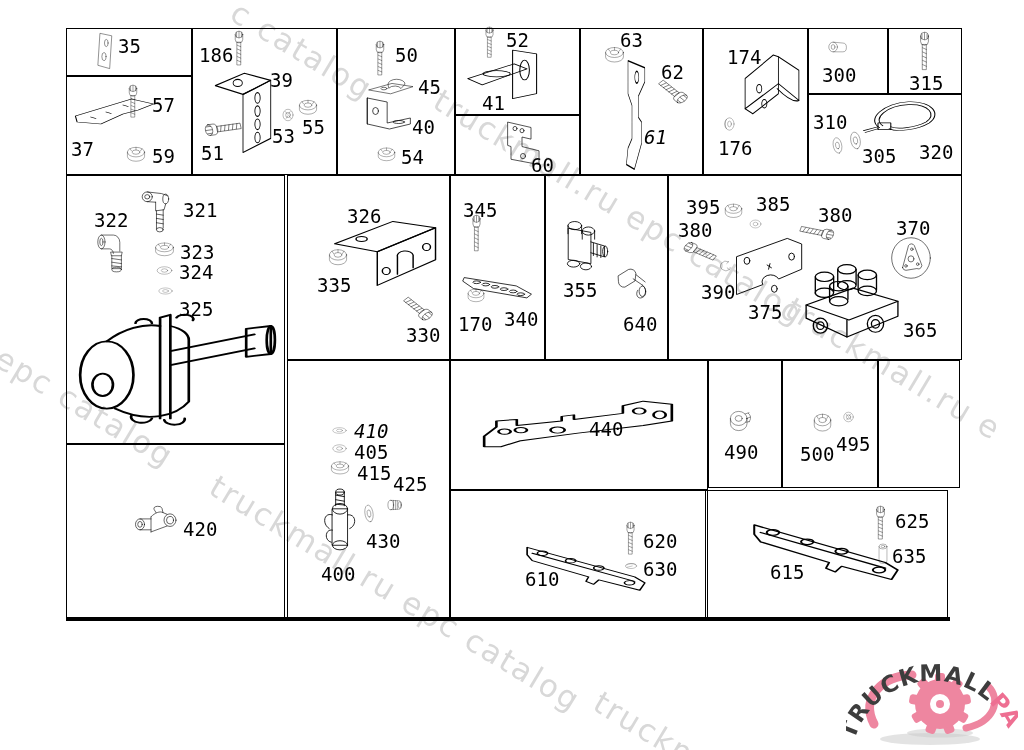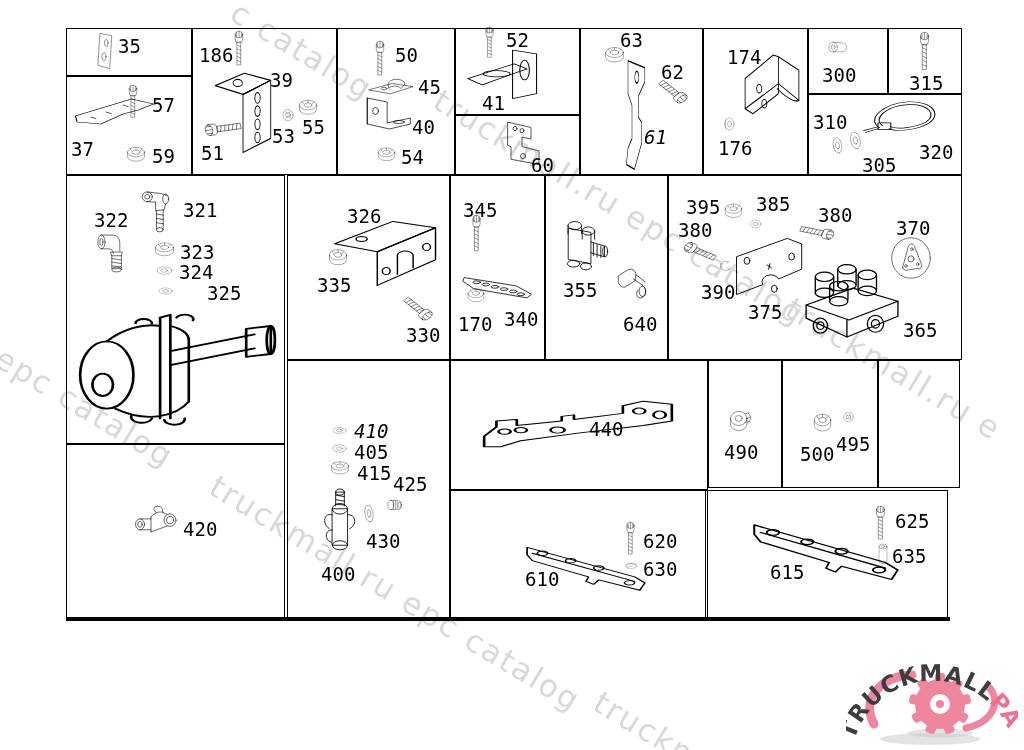--- a/index.html
+++ b/index.html
@@ -285,21 +285,21 @@
         <ellipse cx="50" cy="50" rx="14" ry="10"></ellipse>
       </g>
     </svg>
     <span class="plabel" style="left: 813px; top: 113px;">310</span>
     <svg class="icon" viewBox="0 0 100 100" preserveAspectRatio="none" style="left: 845px; top: 127px; width: 21px; height: 27px;">
       <g class="art" transform="rotate(70 50 50)">
         <ellipse cx="50" cy="50" rx="32" ry="22"></ellipse>
         <ellipse cx="50" cy="50" rx="14" ry="10"></ellipse>
       </g>
     </svg>
-    <span class="plabel" style="left: 862px; top: 156px;">305</span>
+    <span class="plabel" style="left: 862px; top: 147px;">305</span>
     <svg class="icon" viewBox="0 0 100 100" preserveAspectRatio="none" style="left: 862px; top: 97px; width: 80px; height: 48px;">
       <g class="art">
         <path d="M22,64 C4,46 28,12 58,10 C88,8 100,36 84,54 C70,68 44,74 34,66"></path>
         <path d="M26,60 C12,44 32,18 58,16 C84,14 94,38 80,52 C66,64 44,68 36,62"></path>
         <rect x="20" y="54" width="16" height="14"></rect>
         <path d="M20,62 L2,70 M20,66 L4,74"></path>
       </g>
     </svg>
     <span class="plabel" style="left: 919px; top: 143px;">320</span>
     <div class="cell" style="left: 66px; top: 175px; width: 219px; height: 269px;"></div>
@@ -343,21 +343,21 @@
         <ellipse cx="50" cy="50" rx="14" ry="10"></ellipse>
       </g>
     </svg>
     <span class="plabel" style="left: 179px; top: 263px;">324</span>
     <svg class="icon" viewBox="0 0 100 100" preserveAspectRatio="none" style="left: 155px; top: 284px; width: 21px; height: 14px;">
       <g class="art">
         <ellipse cx="50" cy="50" rx="32" ry="22"></ellipse>
         <ellipse cx="50" cy="50" rx="14" ry="10"></ellipse>
       </g>
     </svg>
-    <span class="plabel" style="left: 179px; top: 284px; margin-left: 28px;">325</span>
+    <span class="plabel" style="left: 179px; top: 300px;">325</span>
     <svg class="icon" viewBox="0 0 100 100" preserveAspectRatio="none" style="left: 74px; top: 298px; width: 205px; height: 140px;">
       <g class="art">
         <ellipse cx="16" cy="55" rx="13" ry="24"></ellipse>
         <ellipse cx="14" cy="62" rx="5" ry="8"></ellipse>
         <path d="M16,31 C24,22 34,18 42,20 L42,14 L47,12 L47,20 C53,22 56,26 56,30 L56,74 C50,84 36,90 20,79"></path>
         <path d="M42,20 L42,86 M47,20 L47,86"></path>
         <path d="M47,38 L88,26 M47,48 L88,36"></path>
         <path d="M84,22 L96,20 L96,40 L84,42 Z"></path>
         <ellipse cx="96" cy="30" rx="2" ry="10"></ellipse>
         <path d="M30,18 a4,3 0 0 1 8,0 M50,14 a4,3 0 0 1 8,2 M28,84 a5,4 0 0 0 10,2 M44,87 a5,4 0 0 0 10,-1"></path>

